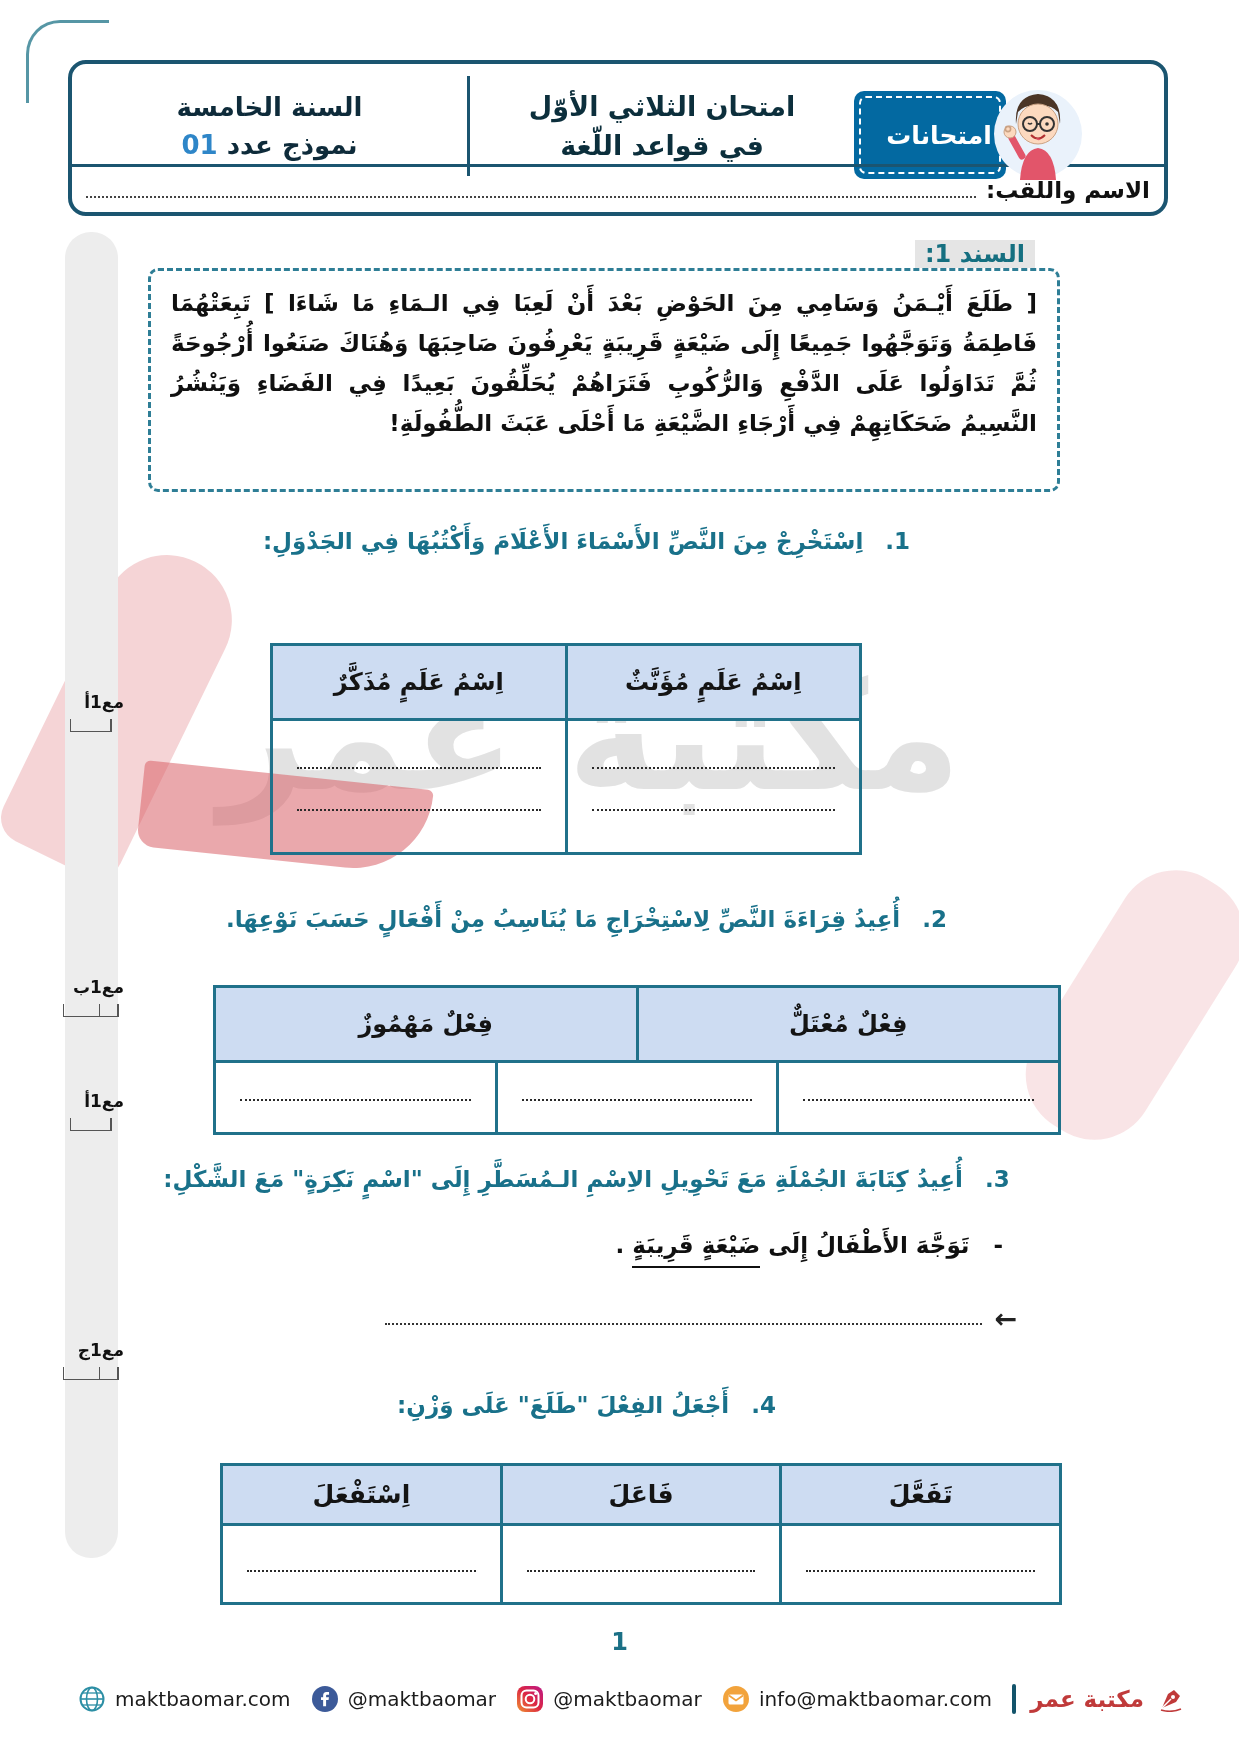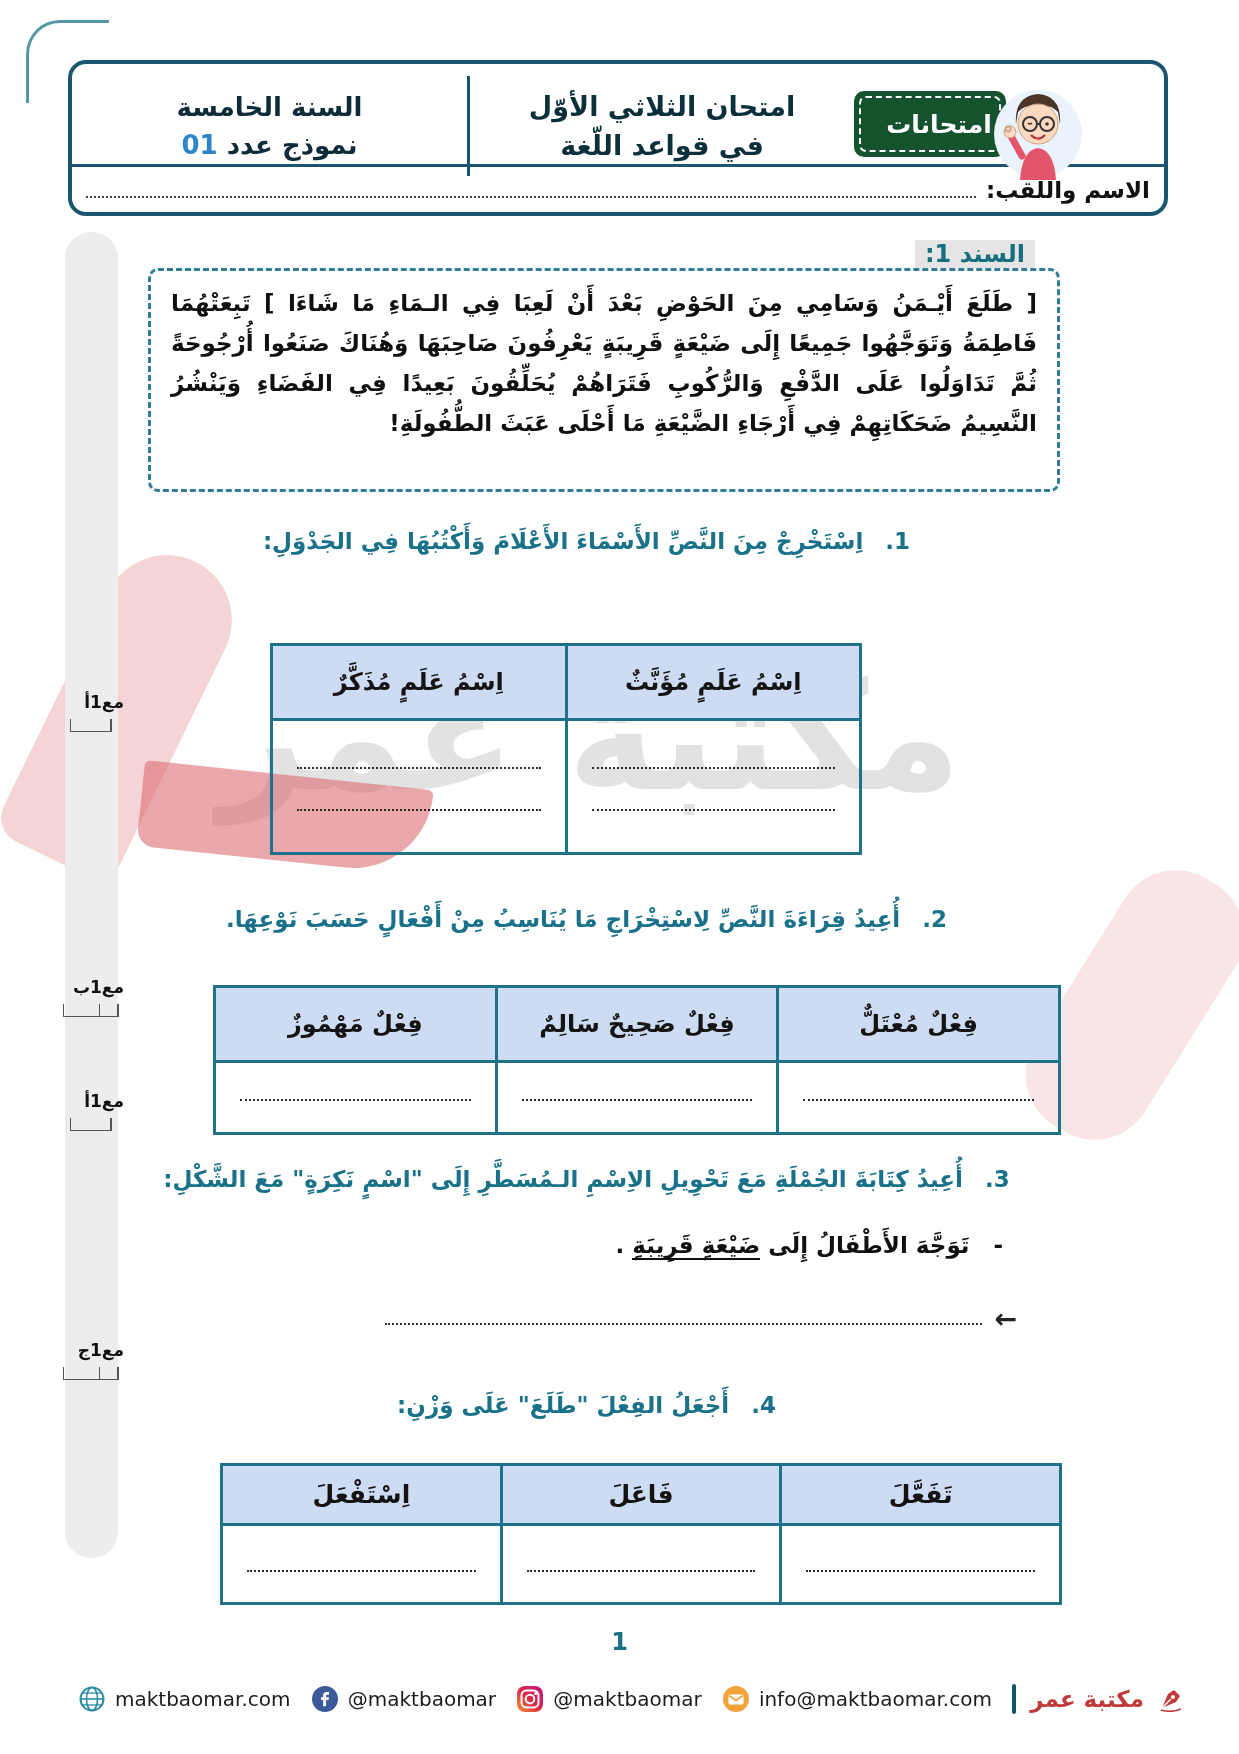--- a/index.html
+++ b/index.html
@@ -17,21 +17,21 @@
   .hdr-top{position:absolute;left:0;top:12px;right:0;height:100px;}
   .hdr-vdiv{position:absolute;left:395px;top:0;width:2.5px;height:100px;background:#1b5570;}
   .hdr-hdiv{position:absolute;left:0;right:0;top:100px;height:2.5px;background:#1b5570;}
   .hdr-left{position:absolute;left:0;top:0;width:395px;height:100px;display:flex;flex-direction:column;
     align-items:center;justify-content:center;gap:8px;direction:rtl;}
   .hdr-left .line{font-size:26px;font-weight:bold;color:#0e2b3a;}
   .model-number{color:#2e86c8;}
   .hdr-mid{position:absolute;left:400px;top:0;width:380px;height:100px;display:flex;flex-direction:column;
     align-items:center;justify-content:center;gap:8px;direction:rtl;}
   .hdr-mid .line{font-size:27px;font-weight:bold;color:#0c2f3c;}
-  .badge{position:absolute;right:158px;top:15px;width:152px;height:66px;background:#14532d;border-radius:10px;}
+  .badge{position:absolute;right:158px;top:15px;width:152px;height:88px;background:#0369a1;border-radius:10px;}
   .badge-inner{position:absolute;inset:5px;border:2px dashed #ffffff;border-radius:7px;
     display:flex;align-items:center;justify-content:center;}
   .badge-inner span{color:#fff;font-size:25px;font-weight:bold;padding-left:18px;}
   .character{position:absolute;right:80px;top:6px;width:92px;height:100px;z-index:6;}
   .name-row{position:absolute;left:0;right:0;top:103px;height:45px;display:flex;direction:rtl;
     align-items:center;padding:0 14px;gap:10px;}
   .name-label{font-size:23px;font-weight:bold;color:#111;white-space:nowrap;}
   .name-dots{flex:1;border-bottom:2.2px dotted #444;height:14px;}
 
   
@@ -63,21 +63,21 @@
 
   
   .question{position:absolute;right:216px;left:150px;direction:rtl;font-size:23px;font-weight:bold;
     color:#19718a;z-index:3;text-align:center;}
   .qnum{margin-left:14px;color:#19718a;}
   .q1{top:528px;} .q2{top:906px;} .q3{top:1166px;} .q4{top:1392px;}
 
   .sentence{position:absolute;right:236px;left:200px;top:1232px;direction:rtl;font-size:23px;
     font-weight:bold;color:#101010;z-index:3;}
   .sentence .dash{margin-left:16px;}
-  .sentence .und{border-bottom:2.5px solid #101010;padding-bottom:0;}
+  .sentence .und{border-bottom:2.5px solid #101010;padding-bottom:8px;}
   .arrow-line{position:absolute;left:385px;right:222px;top:1306px;display:flex;direction:rtl;
     align-items:flex-end;z-index:3;}
   .arrow-glyph{font-size:27px;font-weight:bold;color:#222;line-height:26px;}
   .arrow-dots{flex:1;border-bottom:2.6px dotted #333;margin:0 12px 7px 0;height:0;}
 
   
   .xtable{position:absolute;border:3px solid #20718a;direction:rtl;z-index:3;box-sizing:border-box;background:transparent;}
   .thead{display:flex;background:#cddcf2;border-bottom:3px solid #20718a;}
   .th{flex:1;text-align:center;font-weight:bold;color:#141414;}
   .th + .th{border-right:3px solid #20718a;}
@@ -224,21 +224,20 @@
     </div>
   </div>
 
   <div class="question q2">
     <span class="qnum">2.</span>
     <span>أُعِيدُ قِرَاءَةَ النَّصِّ لِاسْتِخْرَاجِ مَا يُنَاسِبُ مِنْ أَفْعَالٍ حَسَبَ نَوْعِهَا.</span>
   </div>
   <div class="xtable t2">
     <div class="thead">
       <div class="th">فِعْلٌ مُعْتَلٌّ</div>
-      <div class="th">فِعْلٌ صَحِيحٌ سَالِمٌ</div>
       <div class="th">فِعْلٌ مَهْمُوزٌ</div>
     </div>
     <div class="tbody">
       <div class="td">
           <div class="dline dl1"></div>
         </div>
       <div class="td">
           <div class="dline dl1"></div>
         </div>
       <div class="td">

